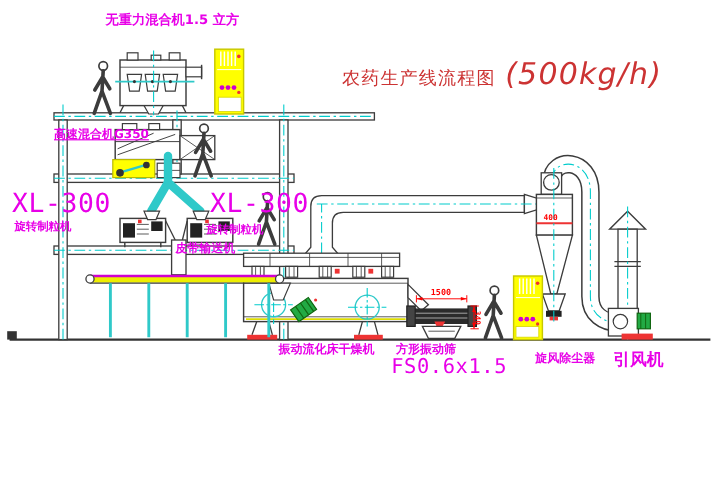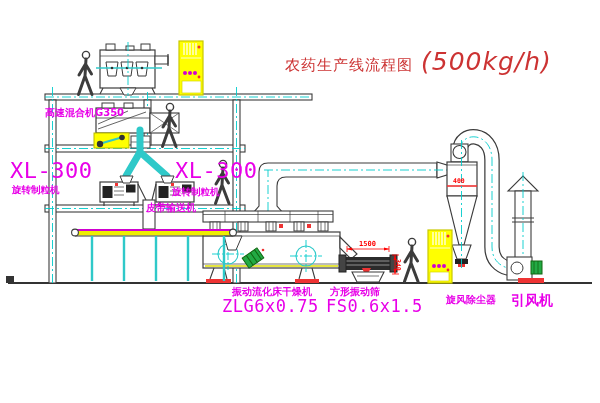--- a/index.html
+++ b/index.html
@@ -230,32 +230,32 @@
   <use href="#person" transform="translate(170,147)"></use>
   <use href="#person" transform="translate(223,204)"></use>
   <use href="#person" transform="translate(412,282)"></use>
 </svg>
 
 <div class="title">
   <span class="t-cn">农药生产线流程图</span>
   <span class="t-cap">(500kg/h)</span>
 </div>
 
-<div class="lbl cn" style="left:45px;top:108px;font-size:10px;">高速混合机G350</div>
+<div class="lbl cn" style="left:88px;top:11px;font-size:11px;">无重力混合机1.5 立方</div>
+<div class="lbl cn" style="left:45px;top:108px;font-size:10px;text-decoration:underline;">高速混合机G350</div>
 
 <div class="lbl model" style="left:10px;top:160px;font-size:22px;">XL-300</div>
 <div class="lbl cn" style="left:12px;top:185px;font-size:9.5px;">旋转制粒机</div>
 
 <div class="lbl model" style="left:175px;top:160px;font-size:22px;">XL-300</div>
 <div class="lbl cn" style="left:172px;top:187px;font-size:9.5px;">旋转制粒机</div>
 
 <div class="lbl cn" style="left:146px;top:203px;font-size:10px;">皮带输送机</div>
 
 <div class="lbl cn" style="left:232px;top:287px;font-size:10px;">振动流化床干燥机</div>
-<div class="lbl model" style="left:222px;top:298px;font-size:17px;">ZLG6x0.75</div>
 
 <div class="lbl cn" style="left:330px;top:287px;font-size:10px;">方形振动筛</div>
 <div class="lbl model" style="left:326px;top:298px;font-size:17px;">FS0.6x1.5</div>
 
 <div class="lbl cn" style="left:446px;top:295px;font-size:10px;">旋风除尘器</div>
 <div class="lbl cn" style="left:511px;top:293px;font-size:14px;">引风机</div>
 
 <div class="lbl dim" style="left:359px;top:241px;font-size:7px;text-align:right;">1500</div>
 <div class="lbl dim" style="left:453px;top:178px;font-size:6.5px;">400</div>
 <div class="lbl dim" style="left:401px;top:259px;font-size:6.5px;transform:rotate(90deg);transform-origin:0 0;">340</div>

